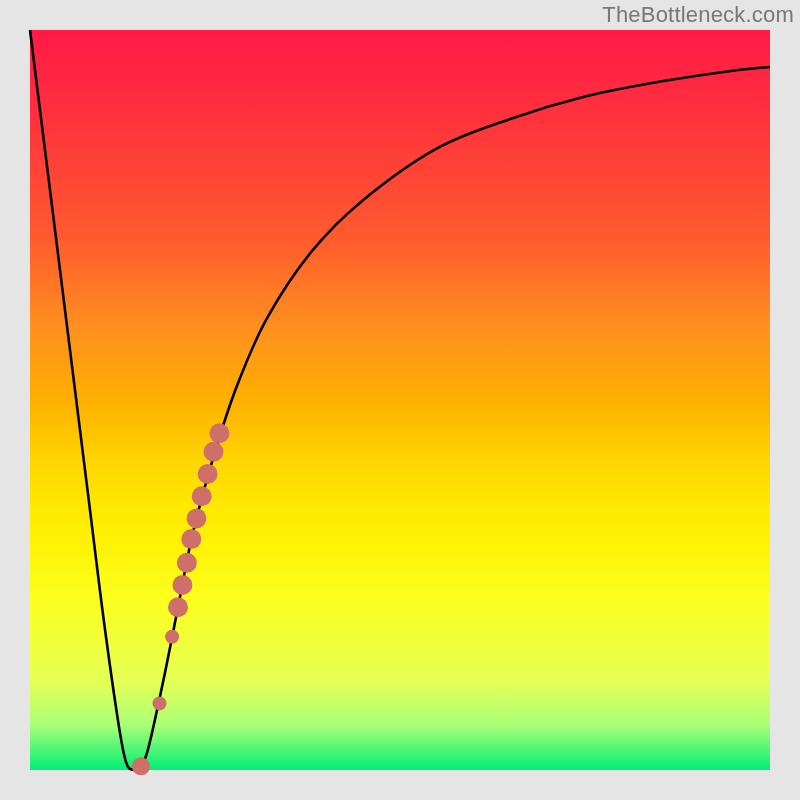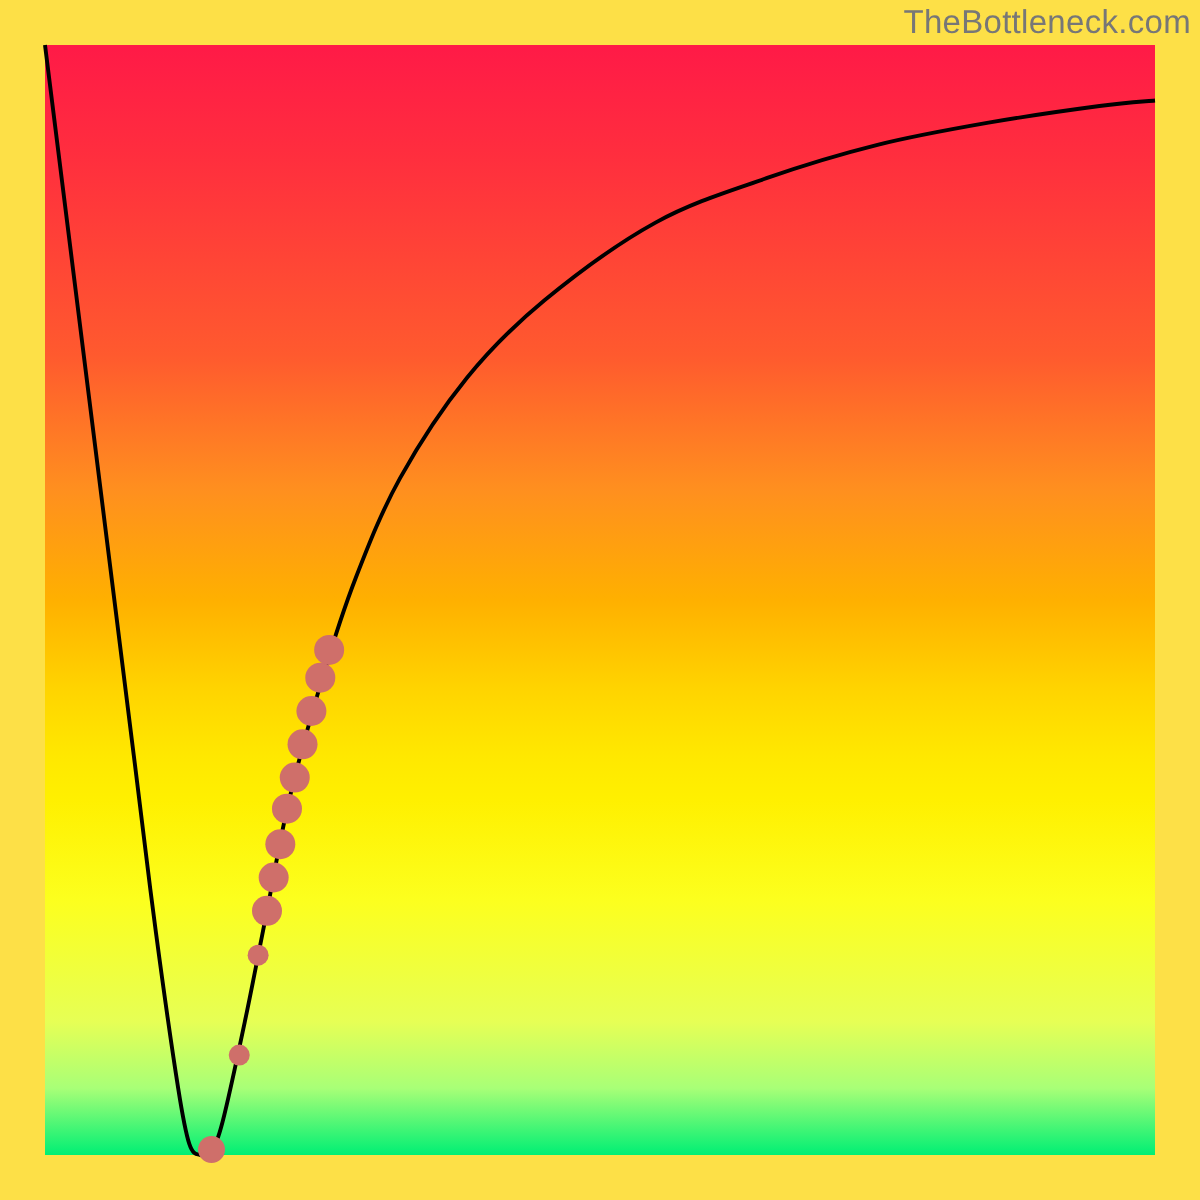--- a/index.html
+++ b/index.html
@@ -7,21 +7,21 @@
     padding: 0;
     width: 800px;
     height: 800px;
     overflow: hidden;
     font-family: Arial, Helvetica, sans-serif;
   }
   .frame {
     position: relative;
     width: 800px;
     height: 800px;
-    background: #fde047;
+    background: #e5e5e5;
   }
   .plot-area {
     position: absolute;
     left: 30px;
     top: 30px;
     width: 740px;
     height: 740px;
     background: linear-gradient(to bottom,
       #ff1a47 0%,
       #ff2e3e 10%,

